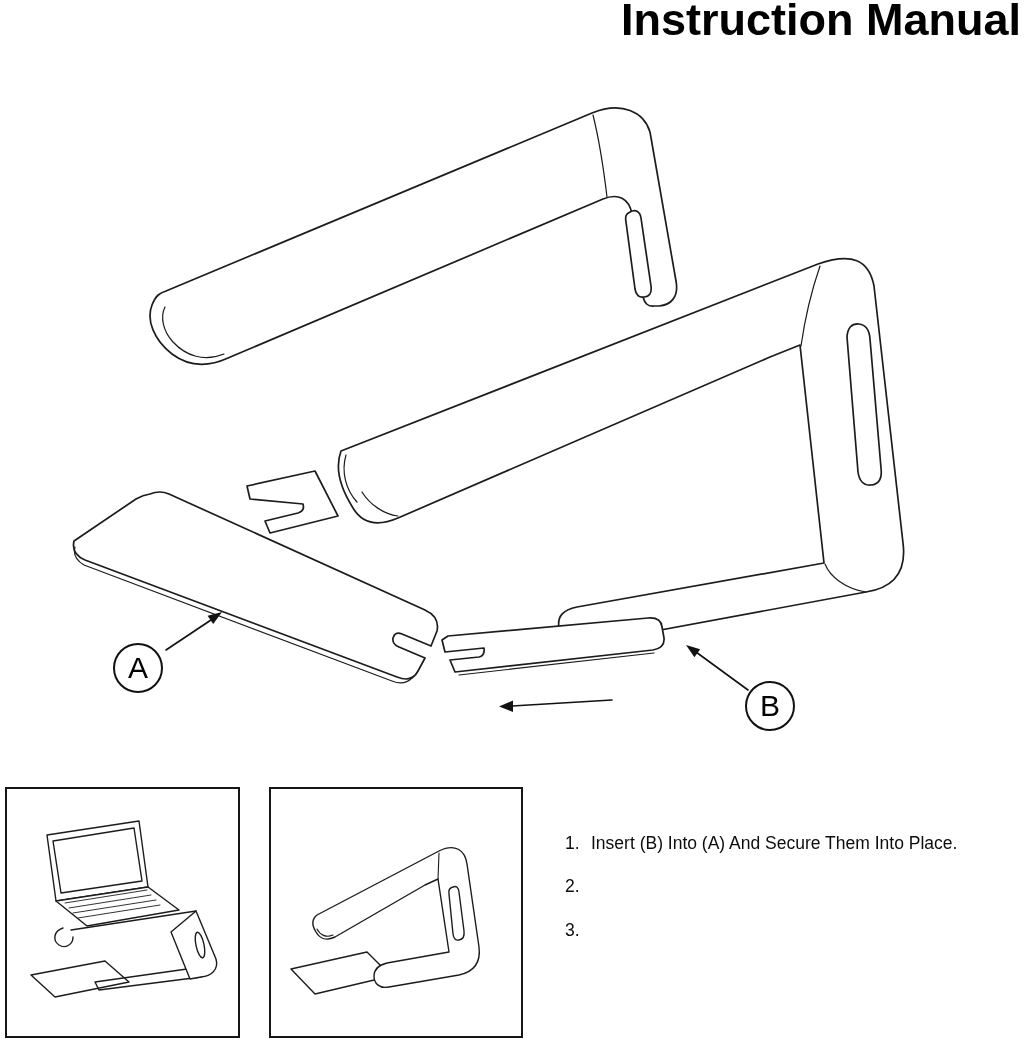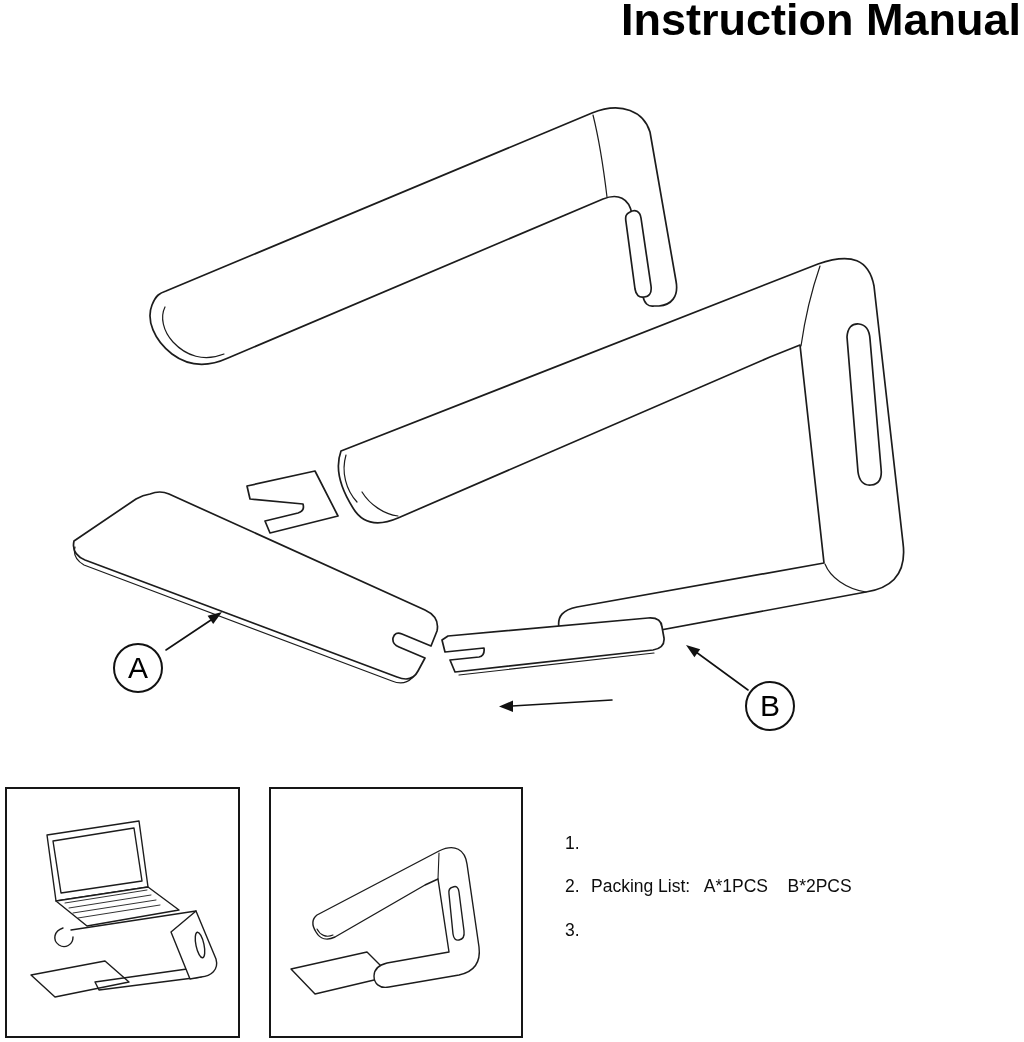--- a/index.html
+++ b/index.html
@@ -144,23 +144,23 @@
         <path fill="none" stroke-width="1.1" d="M 62 146 C 55 149 49 146 46 140"></path>
         <path fill="none" stroke-width="1.1" d="M 168 64 L 167 90"></path>
         <path d="M 182 98 Q 187 96 188 103 L 193 142 Q 194 150 188 151 Q 183 152 182 145 L 178 105 Q 177 99 182 98 Z"></path>
       </g>
     </svg>
   </div>
 
   <div class="instructions">
     <div class="instr">
       <span class="num">1.</span>
+      <span class="txt">Insert (B) Into (A) And Secure Them Into Place.</span>
     </div>
     <div class="instr">
       <span class="num">2.</span>
-      <span class="txt">Packing List:   A*1PCS    B*2PCS</span>
     </div>
     <div class="instr">
       <span class="num">3.</span>
     </div>
   </div>
 
 </div>
 
 </body></html>

